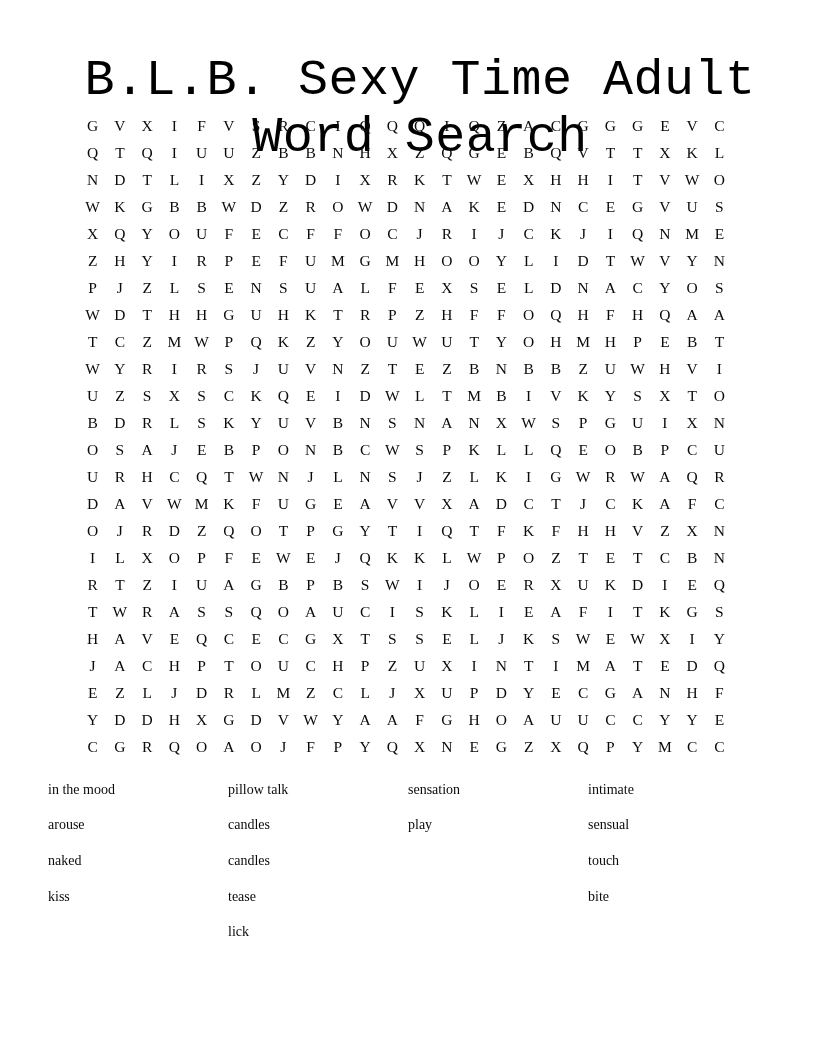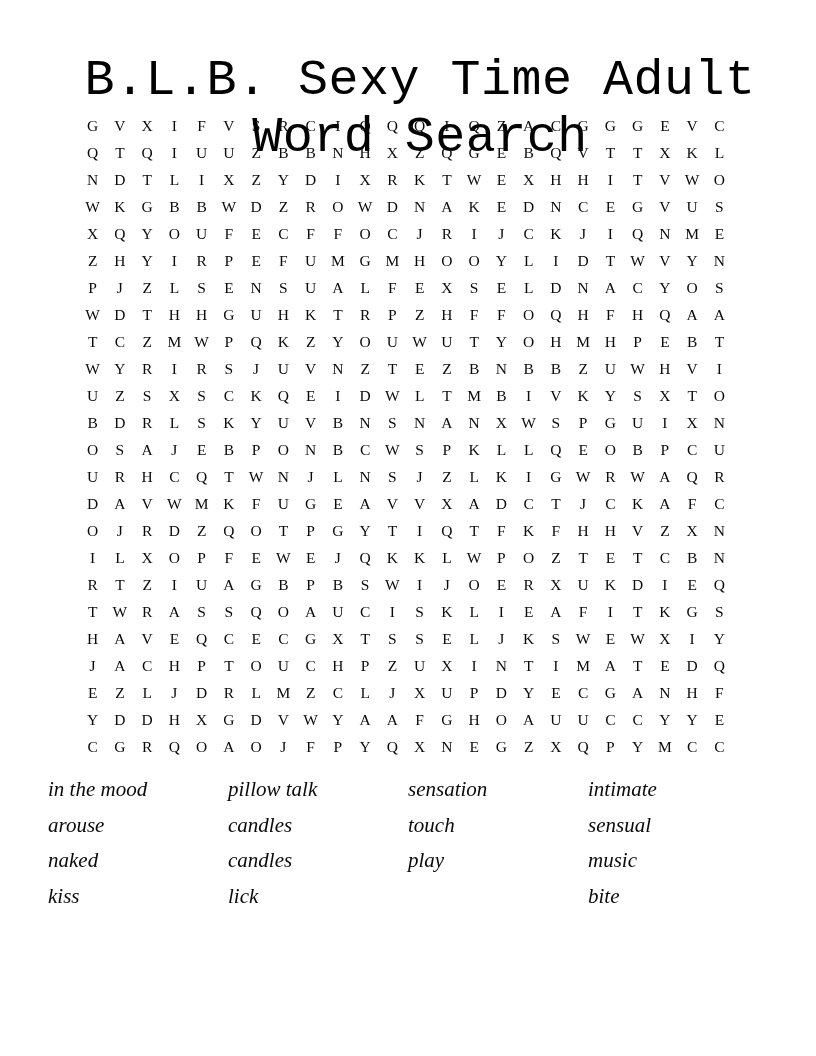--- a/index.html
+++ b/index.html
@@ -57,24 +57,23 @@
   }
   .word-column {
     width: 180px;
     flex: 0 0 180px;
   }
   .word-item {
     height: 35.6px;
     display: flex;
     align-items: center;
     font-family: "Liberation Serif", serif;
-    font-size: 21px;
+    font-size: 14px;
     color: #0a0a0a;
     white-space: nowrap;
-    font-style: italic;
   }
 </style>
 </head>
 <body>
 
 <div class="page">
   <h1 class="title">B.L.B. Sexy Time Adult Word Search</h1>
   <div class="letter-grid" id="letter-grid">
       <span class="letter-cell">G</span>
       <span class="letter-cell">V</span>
@@ -657,27 +656,27 @@
       <div class="word-column">
         <div class="word-item">in the mood</div>
         <div class="word-item">arouse</div>
         <div class="word-item">naked</div>
         <div class="word-item">kiss</div>
       </div>
       <div class="word-column">
         <div class="word-item">pillow talk</div>
         <div class="word-item">candles</div>
         <div class="word-item">candles</div>
+        <div class="word-item">tease</div>
         <div class="word-item">lick</div>
       </div>
       <div class="word-column">
         <div class="word-item">sensation</div>
-        <div class="word-item">touch</div>
         <div class="word-item">play</div>
       </div>
       <div class="word-column">
         <div class="word-item">intimate</div>
         <div class="word-item">sensual</div>
-        <div class="word-item">music</div>
+        <div class="word-item">touch</div>
         <div class="word-item">bite</div>
       </div>
     </div>
 </div>
 
 </body></html>

